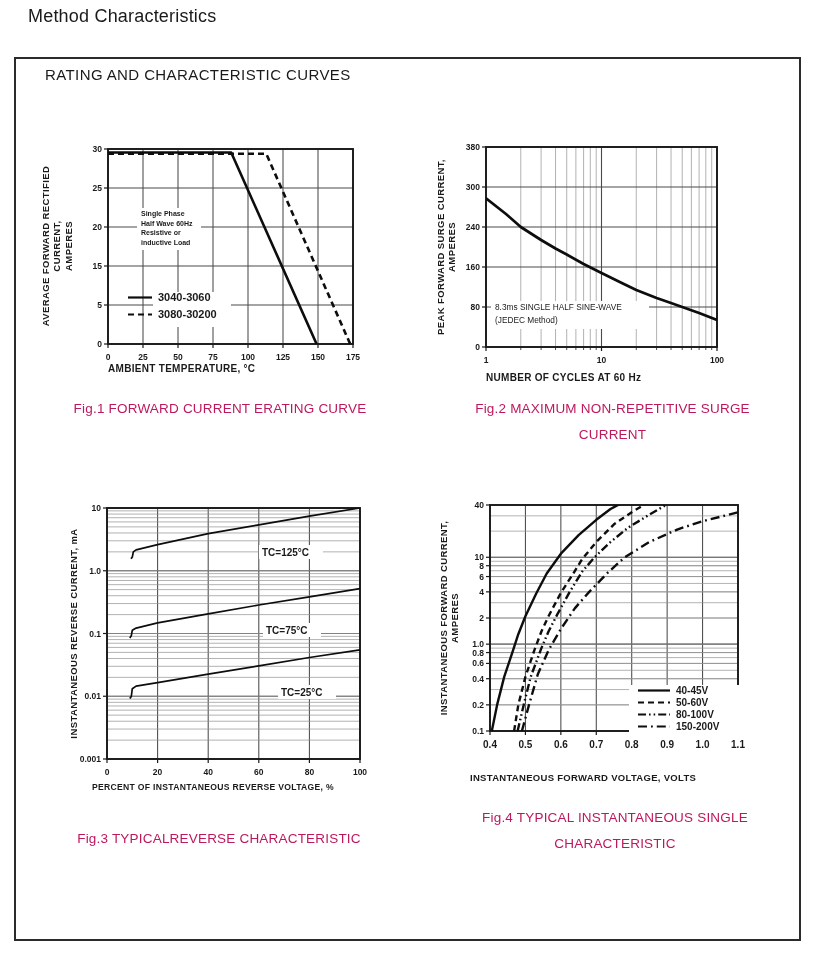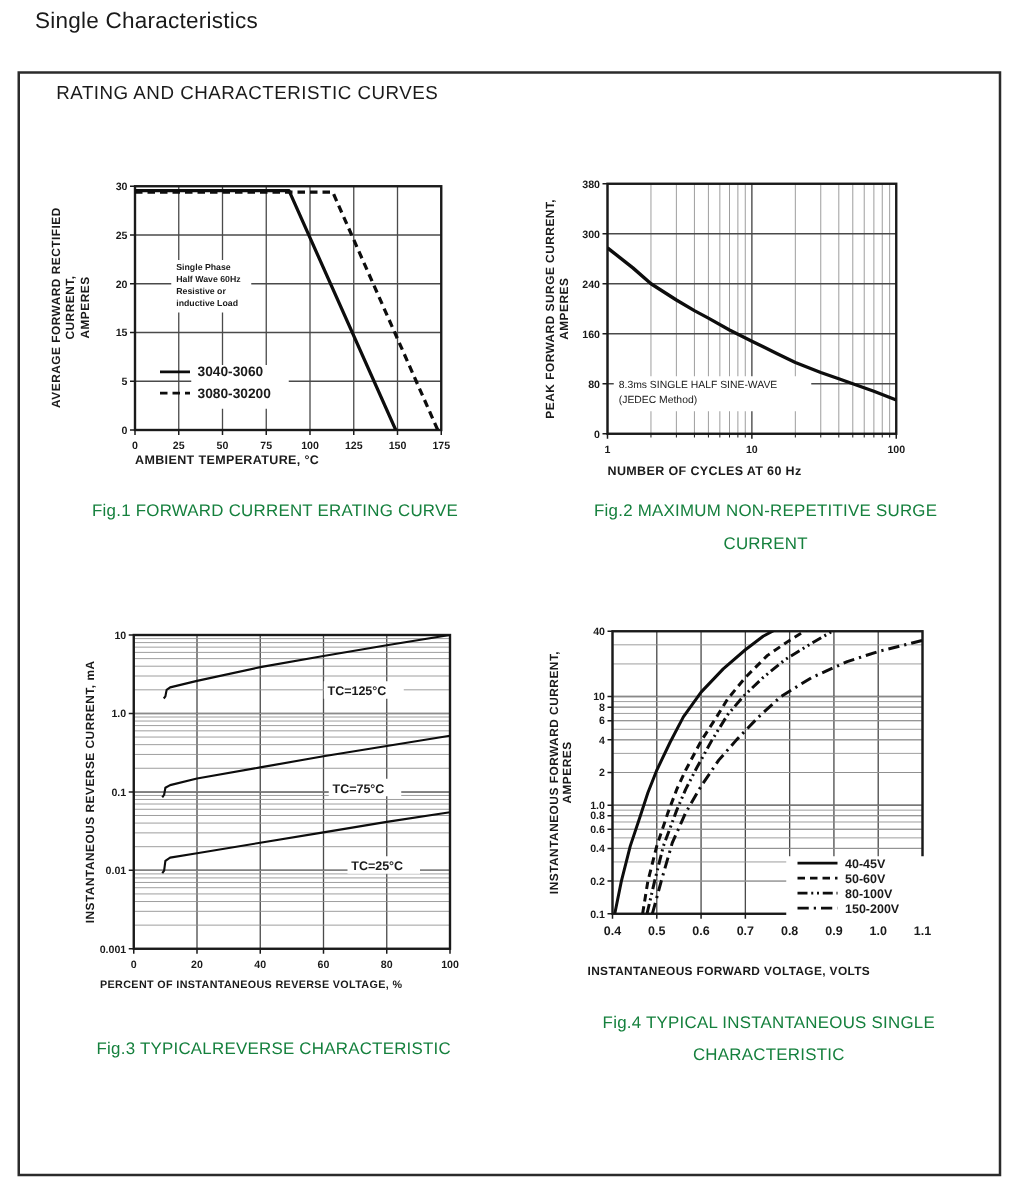--- a/index.html
+++ b/index.html
@@ -5,29 +5,29 @@
   html,body{margin:0;padding:0;background:#ffffff;}
   body{font-family:"Liberation Sans", sans-serif;color:#1a1a1a;}
   #page{position:relative;width:815px;height:954px;background:#fff;overflow:hidden;}
   .abs{position:absolute;}
   #page-title{left:28px;top:6px;font-size:18px;letter-spacing:.2px;}
   #frame{left:14px;top:57px;width:787px;height:884px;border:2px solid #2b2b2b;box-sizing:border-box;}
   #section-heading{left:45px;top:66px;font-size:15px;letter-spacing:.4px;text-align:center;}
   .y-title{display:flex;flex-direction:column;justify-content:center;text-align:center;
            font-weight:bold;font-size:9.5px;letter-spacing:.4px;line-height:11.5px;}
   .x-title{font-weight:bold;letter-spacing:.3px;}
-  .caption{text-align:center;font-size:13.5px;letter-spacing:.2px;color:#15803d;}
+  .caption{text-align:center;font-size:13.5px;letter-spacing:.2px;color:#be185d;}
   .caption div{line-height:26px;}
   svg text{fill:#1a1a1a;}
 </style>
 </head>
 <body>
 
 <div id="page">
-  <div class="abs" id="page-title">Single Characteristics</div>
+  <div class="abs" id="page-title">Method Characteristics</div>
   <div class="abs" id="frame"></div>
   <div class="abs" id="section-heading">RATING AND CHARACTERISTIC CURVES</div>
 
   <svg class="abs" style="left:76px;top:138px;" width="320" height="230">
       <clipPath id="clip0">
         <rect x="32" y="11" width="245" height="195"></rect>
       </clipPath>
       <g>
         <line x1="32" y1="11" x2="32" y2="206" stroke="#4a4a4a" stroke-width="1.05"></line>
         <line x1="67" y1="11" x2="67" y2="206" stroke="#4a4a4a" stroke-width="1.05"></line>
@@ -386,21 +386,21 @@
   </div>
   <div class="abs x-title" style="left:486px;top:372px;width:232px;font-size:10px;">NUMBER OF CYCLES AT 60 Hz</div>
   <div class="abs caption" style="left:440px;top:396px;width:345px;">
     <div>Fig.2 MAXIMUM NON-REPETITIVE SURGE</div>
     <div>CURRENT</div>
   </div>
 
   <div class="abs y-title" style="left:-53px;top:627px;width:252px;height:13px;transform:rotate(-90deg);">
     <span>INSTANTANEOUS REVERSE CURRENT, mA</span>
   </div>
-  <div class="abs x-title" style="left:80px;top:782px;width:292px;font-size:8.6px;">PERCENT OF INSTANTANEOUS REVERSE VOLTAGE, %</div>
+  <div class="abs x-title" style="left:92px;top:782px;width:292px;font-size:8.6px;">PERCENT OF INSTANTANEOUS REVERSE VOLTAGE, %</div>
   <div class="abs caption" style="left:38px;top:826px;width:362px;">
     <div>Fig.3 TYPICALREVERSE CHARACTERISTIC</div>
   </div>
 
   <div class="abs y-title" style="left:334px;top:606px;width:230px;height:24px;transform:rotate(-90deg);">
     <span>INSTANTANEOUS FORWARD CURRENT,</span>
     <span>AMPERES</span>
   </div>
   <div class="abs x-title" style="left:470px;top:772px;width:290px;font-size:9.5px;">INSTANTANEOUS FORWARD VOLTAGE, VOLTS</div>
   <div class="abs caption" style="left:450px;top:805px;width:330px;">

